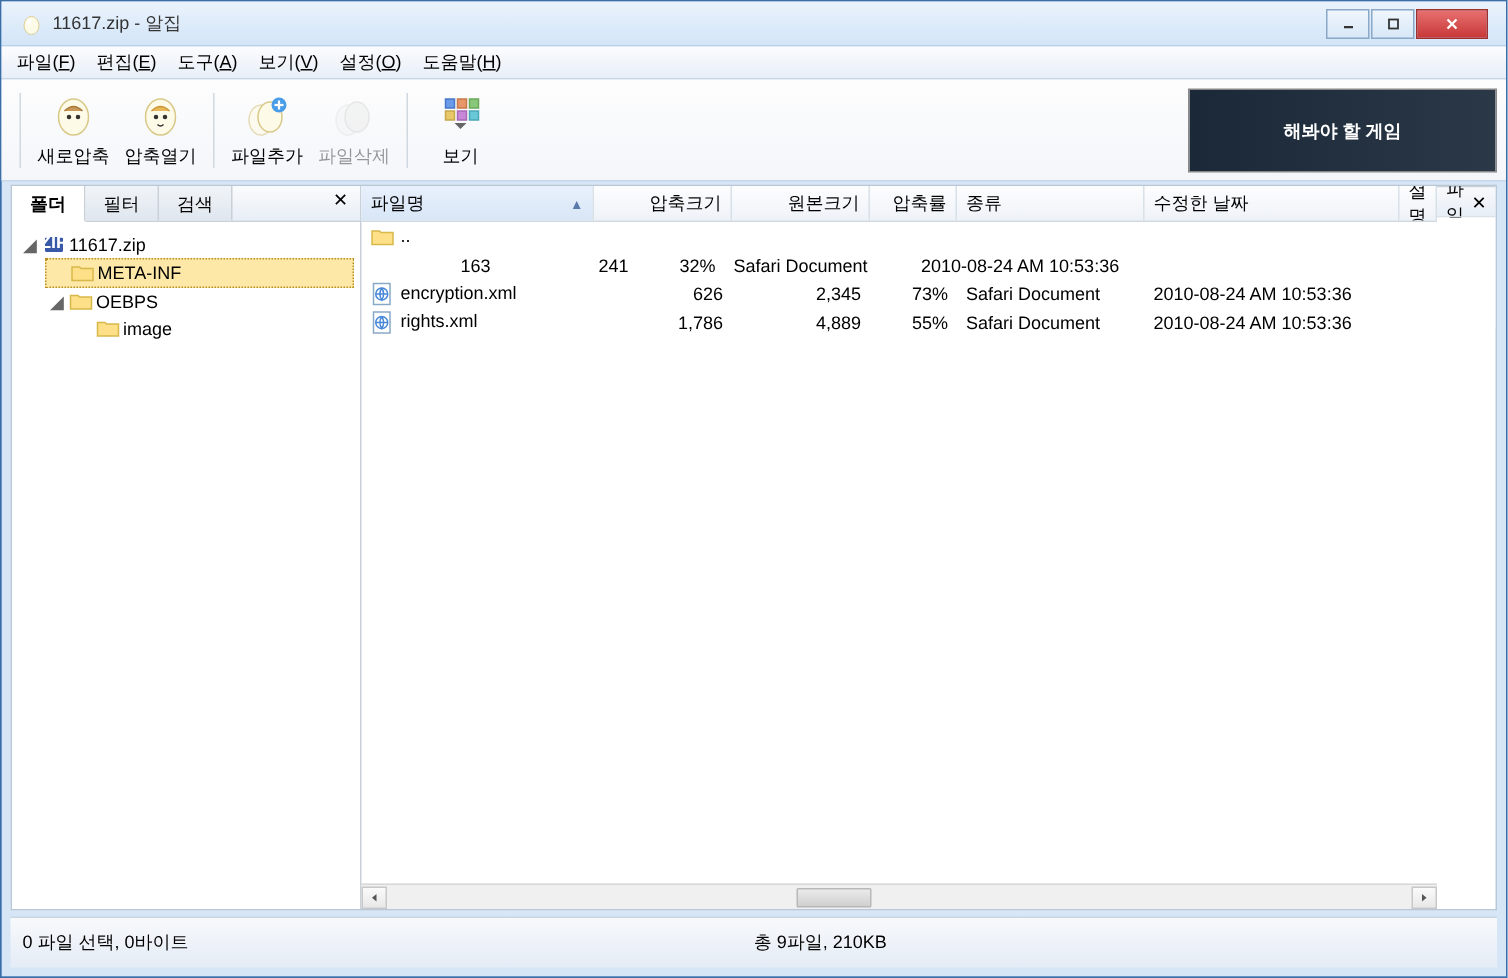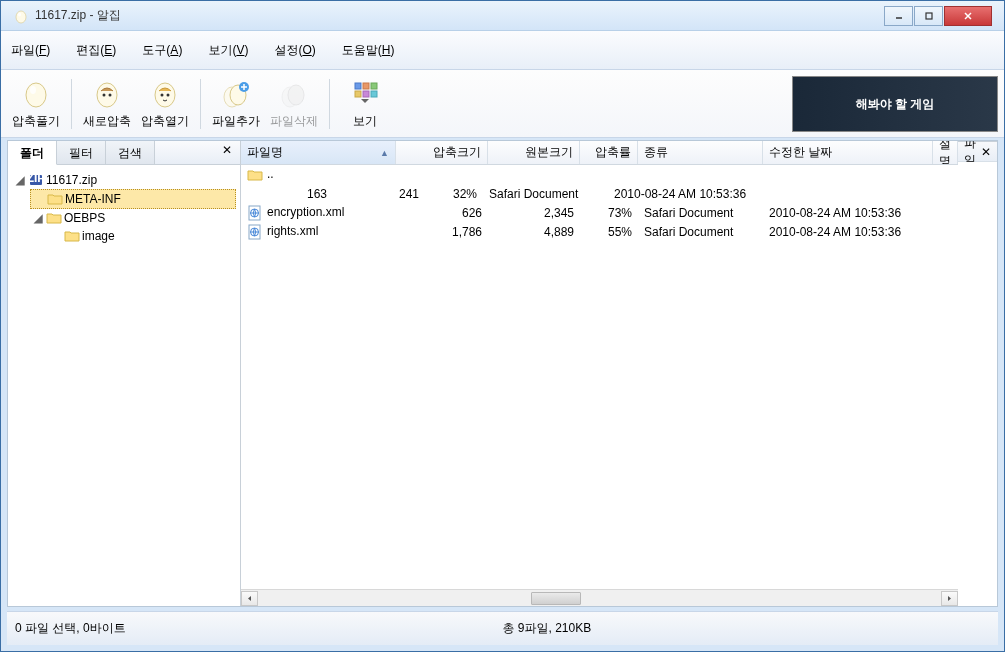--- a/index.html
+++ b/index.html
@@ -5,21 +5,21 @@
 * { margin: 0; padding: 0; box-sizing: border-box; font-family: "Malgun Gothic", "Segoe UI", Tahoma, sans-serif; font-size: 12px; }
 body { background: #5a8fd8; width: 1005px; height: 652px; overflow: hidden; }
 .window { position: relative; width: 100%; height: 100%; background: linear-gradient(to bottom, #d6e6f7 0%, #d6e6f7 100%); border: 1px solid #3a6ea5; display: flex; flex-direction: column; }
 .titlebar { height: 30px; background: linear-gradient(to bottom, #eaf3fc 0%, #d3e5f8 100%); display: flex; align-items: center; padding: 0 12px; border-bottom: 1px solid #b8d0e8; }
 .titlebar-icon { width: 16px; height: 16px; margin-right: 6px; }
 .title-text { flex: 1; color: #333; }
 .window-controls { display: flex; gap: 1px; }
 .win-btn { width: 29px; height: 20px; border: 1px solid #8aa8c8; background: linear-gradient(to bottom, #f0f6fc, #d8e8f8); display: flex; align-items: center; justify-content: center; cursor: default; }
 .win-btn.close { width: 48px; background: linear-gradient(to bottom, #e87070, #c83838); border-color: #a03030; color: #fff; }
 .win-btn svg { width: 10px; height: 10px; }
-.menubar { height: 39px; background: linear-gradient(to bottom, #fbfcfe, #e8eff8); border-bottom: 1px solid #c8d6e8; display: flex; align-items: center; padding: 0 4px; gap: 14px; }
+.menubar { height: 22px; background: linear-gradient(to bottom, #fbfcfe, #e8eff8); border-bottom: 1px solid #c8d6e8; display: flex; align-items: center; padding: 0 4px; gap: 2px; }
 .menu-item { padding: 2px 6px; cursor: default; }
 .menu-item u { text-decoration: underline; }
 .toolbar { height: 68px; background: linear-gradient(to bottom, #fdfdfd, #f4f6fa); border-bottom: 1px solid #c8d6e8; display: flex; align-items: center; padding: 2px 6px; position: relative; }
 .tool-group { display: flex; gap: 0; }
 .tool-btn { width: 58px; height: 60px; display: flex; flex-direction: column; align-items: center; justify-content: center; gap: 4px; cursor: default; border: 1px solid transparent; border-radius: 3px; }
 .tool-btn.disabled { opacity: 0.4; }
 .tool-sep { width: 1px; height: 50px; background: #d0d8e0; margin: 0 6px; }
 .tool-icon { width: 32px; height: 32px; position: relative; }
 .banner { position: absolute; right: 6px; top: 6px; width: 206px; height: 56px; background: linear-gradient(to right, #1a2838, #2a3848); color: #fff; display: flex; align-items: center; justify-content: center; font-size: 20px; font-weight: bold; border: 1px solid #888; }
 .content-area { flex: 1; display: flex; flex-direction: row; background: #fff; margin: 2px 6px 4px 6px; border: 1px solid #b8c8d8; overflow: hidden; }
@@ -99,29 +99,20 @@
   <div class="menubar">
     <div class="menu-item"><span>파일</span>(<u>F</u>)</div>
     <div class="menu-item"><span>편집</span>(<u>E</u>)</div>
     <div class="menu-item"><span>도구</span>(<u>A</u>)</div>
     <div class="menu-item"><span>보기</span>(<u>V</u>)</div>
     <div class="menu-item"><span>설정</span>(<u>O</u>)</div>
     <div class="menu-item"><span>도움말</span>(<u>H</u>)</div>
   </div>
 
   <div class="toolbar">
-    <div class="tool-group">
-      <div class="tool-btn">
-        <span class="tool-icon"><svg viewBox="0 0 32 32">
-              <ellipse cx="16" cy="18" rx="10" ry="12" fill="#fefae8" stroke="#d8c888"></ellipse>
-              <ellipse cx="13" cy="13" rx="3" ry="4" fill="#fff" opacity="0.8"></ellipse>
-            </svg></span>
-        <span>압축풀기</span>
-      </div>
-    </div>
     <div class="tool-sep"></div>
     <div class="tool-group">
       <div class="tool-btn">
         <span class="tool-icon"><svg viewBox="0 0 32 32">
               <ellipse cx="16" cy="18" rx="10" ry="12" fill="#fefae8" stroke="#d8c888"></ellipse>
               <path d="M10 14 Q16 8 22 14" fill="#c89858" stroke="#a87838"></path>
               <circle cx="13" cy="18" r="1.5" fill="#333"></circle>
               <circle cx="19" cy="18" r="1.5" fill="#333"></circle>
             </svg></span>
         <span>새로압축</span>

